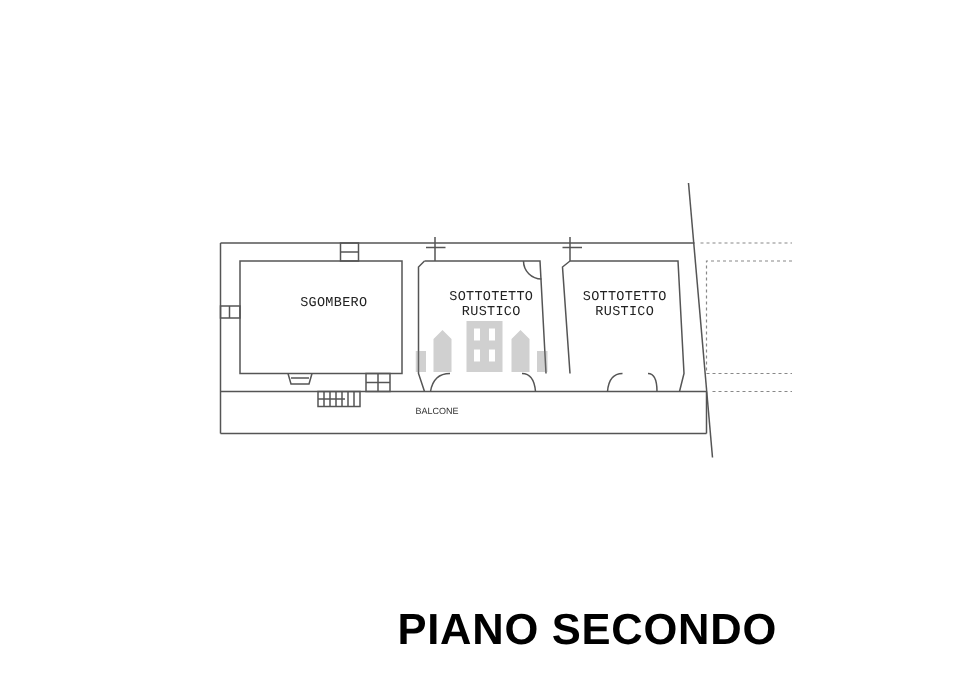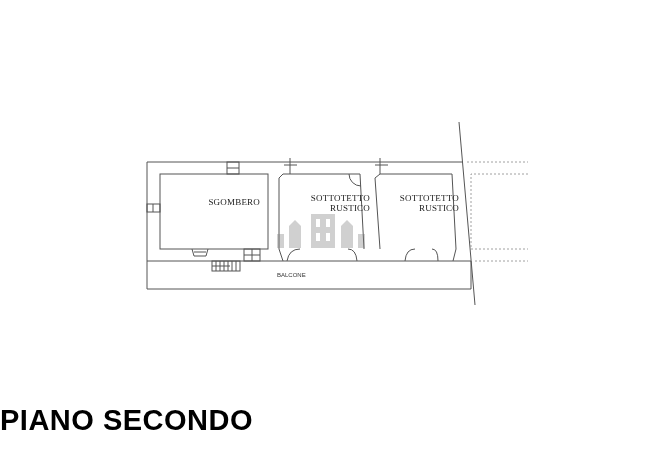--- a/index.html
+++ b/index.html
@@ -1,20 +1,20 @@
 <!DOCTYPE html>
 <html><head>
 <meta charset="utf-8">
 <style>
   html, body { margin:0; padding:0; background:#ffffff; }
   body { width:650px; height:453px; position:relative; overflow:hidden; font-family:"Liberation Sans", sans-serif; }
   #plan { position:absolute; left:0; top:0; }
-  .room-label { position:absolute; font-family:Liberation Serif, serif; font-size:9px; color:#222; text-align:right; line-height:10px; letter-spacing:0.2px; }
+  .room-label { position:absolute; font-family:Liberation Mono, monospace; font-size:9px; color:#222; text-align:center; line-height:10px; letter-spacing:0.2px; }
   .balcony-label { position:absolute; font-size:6px; color:#333; font-family:"Liberation Sans", sans-serif; }
-  .title { position:absolute; left:0; width:518px; top:404px; text-align:left; font-weight:bold; font-size:29px; color:#000; font-family:"Liberation Sans", sans-serif; letter-spacing:0.5px; }
+  .title { position:absolute; left:0; width:518px; top:404px; text-align:right; font-weight:bold; font-size:29px; color:#000; font-family:"Liberation Sans", sans-serif; letter-spacing:0.5px; }
   .watermark { position:absolute; left:277px; top:214px; opacity:0.35; }
 </style>
 </head>
 <body>
 
 <svg id="plan" width="650" height="453" viewBox="0 0 650 453">
   <g stroke="#555" stroke-width="1" fill="none">
 
     <polyline points="147,162 463,162"></polyline>
     <line x1="147" y1="162" x2="147" y2="289"></line>

